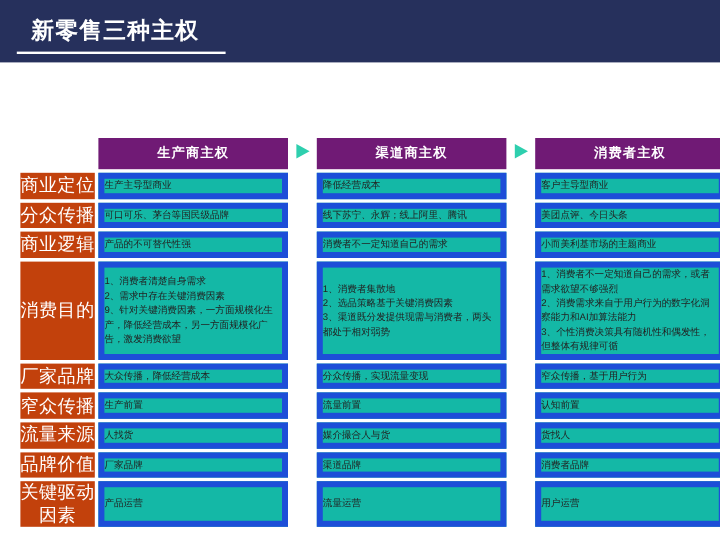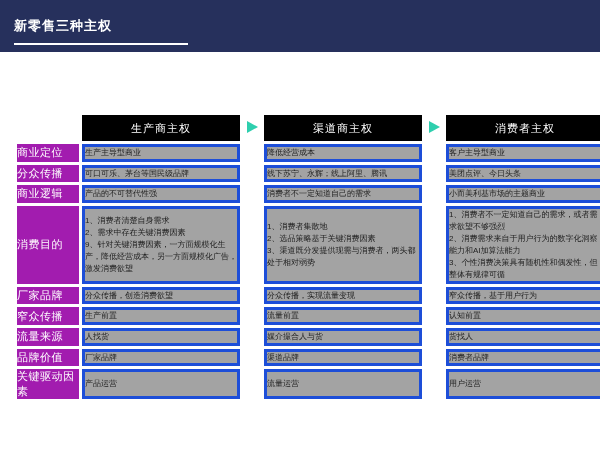--- a/index.html
+++ b/index.html
@@ -24,24 +24,24 @@
     left: 0;
     top: 0;
     width: 600px;
     height: 52px;
     background: #26305c;
     display: flex;
     align-items: center;
   }
   .title-text {
     color: #ffffff;
-    font-size: 13px;
+    font-size: 19px;
     font-weight: bold;
     letter-spacing: 1px;
-    padding-left: 14px;
+    padding-left: 26px;
   }
   .title-underline {
     position: absolute;
     left: 14px;
     bottom: 7px;
     width: 174px;
     height: 2px;
     background: #ffffff;
   }
   .grid {
@@ -58,43 +58,44 @@
   }
   table.matrix td {
     vertical-align: middle;
     padding: 0;
   }
   .col-label { width: 62px; }
   .col-body  { width: 158px; }
   .col-arrow { width: 18px; }
 
   .hdr {
-    background: #000000;
+    background: #701a75;
     color: #ffffff;
     font-size: 11px;
-    font-weight: normal;
+    font-weight: bold;
     text-align: center;
     height: 22px;
     line-height: 26px;
     letter-spacing: 1px;
   }
   .hdr-blank {
     background: transparent;
     height: 26px;
   }
   .rowlabel {
-    background: #a21caf;
+    background: #c2410c;
     color: #ffffff;
-    font-size: 11px;
+    font-size: 15px;
+    text-align: center;
     letter-spacing: 0.5px;
     padding: 4px 2px;
   }
   .cell {
-    background: #a3a3a3;
-    border: 3px solid #1d4ed8;
+    background: #14b8a6;
+    border: 5px solid #1d4ed8;
     color: #222222;
     font-size: 8px;
     line-height: 1.45;
     padding: 4px 5px;
     min-height: 14px;
   }
   .cell.tall {
     line-height: 1.5;
   }
   .arrow-cell {
@@ -217,21 +218,21 @@
             </td>
         <td class="cell tall">
               <p>1、消费者不一定知道自己的需求，或者需求欲望不够强烈</p>
               <p>2、消费需求来自于用户行为的数字化洞察能力和AI加算法能力</p>
               <p>3、个性消费决策具有随机性和偶发性，但整体有规律可循</p>
             </td>
       </tr>
 
       <tr>
         <td class="rowlabel">厂家品牌</td>
-        <td class="cell">分众传播，创造消费欲望</td>
+        <td class="cell">大众传播，降低经营成本</td>
         <td class="arrow-cell">
               <span class="arrow-spacer"></span>
             </td>
         <td class="cell">分众传播，实现流量变现</td>
         <td class="arrow-cell">
               <span class="arrow-spacer"></span>
             </td>
         <td class="cell">窄众传播，基于用户行为</td>
       </tr>
 

